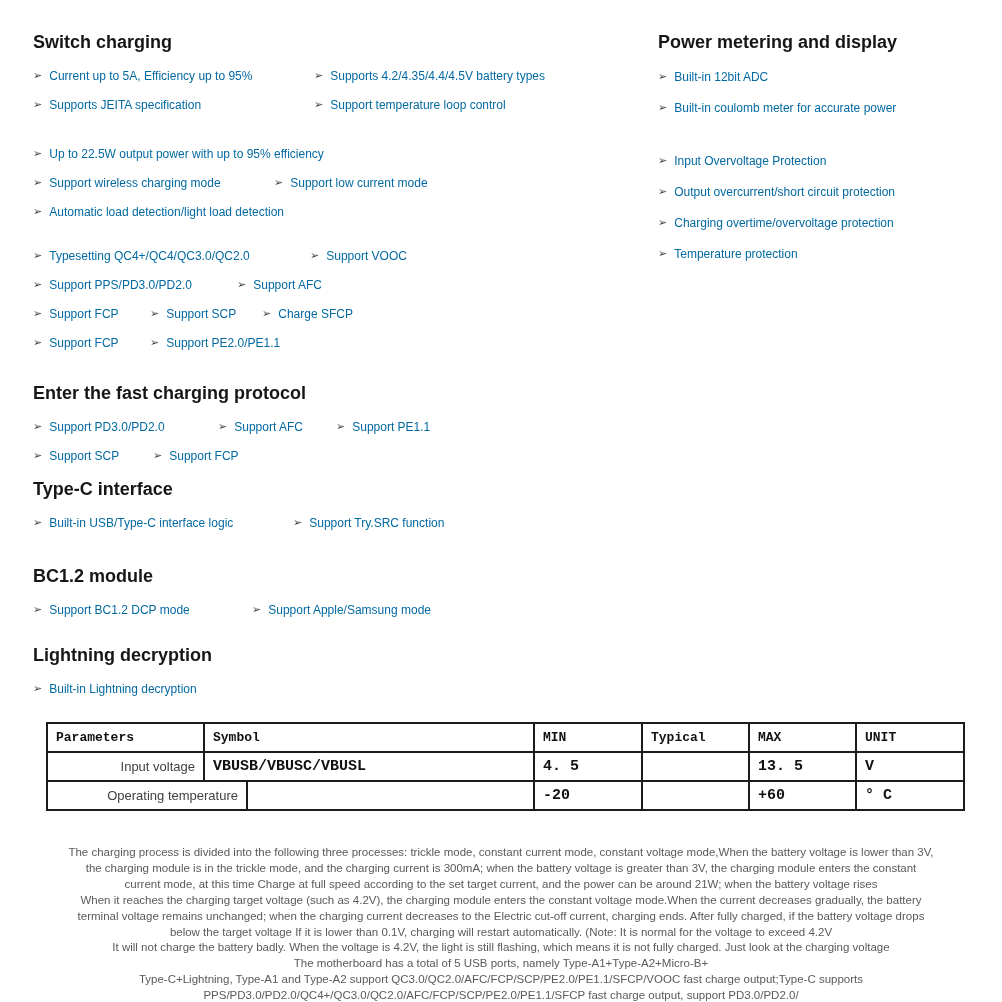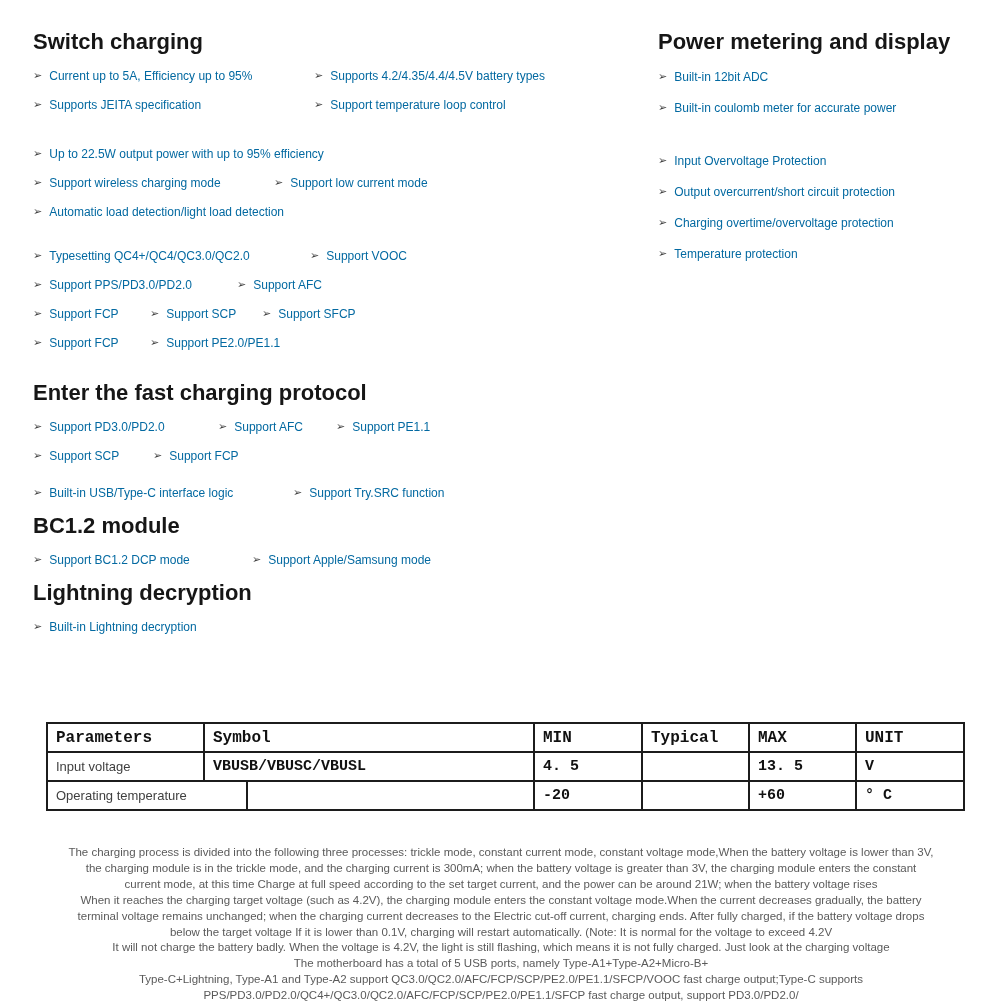--- a/index.html
+++ b/index.html
@@ -10,52 +10,52 @@
   }
   .col{position:absolute;top:31px}
   #col-left{left:33px;width:612px}
   #col-right{left:658px;width:344px}
 
   .spec-section{margin:0}
   #col-left .spec-section:nth-of-type(2){margin-top:20px}
   #col-left .spec-section:nth-of-type(3){margin-top:15px}
   #col-left .spec-section:nth-of-type(4){margin-top:25px}
   #col-left .spec-section:nth-of-type(5){margin-top:8px}
-  #col-left .spec-section:nth-of-type(6){margin-top:8px}
-  #col-left .spec-section:nth-of-type(7){margin-top:8px}
+  #col-left .spec-section:nth-of-type(6){margin-top:28px}
+  #col-left .spec-section:nth-of-type(7){margin-top:20px}
   #col-right .spec-section:nth-of-type(2){margin-top:22px}
 
   .sec-title{
-    font-size:22px;line-height:22px;font-weight:700;color:#161616;
+    font-size:18px;line-height:22px;font-weight:700;color:#161616;
     margin:0 0 8px 0;
   }
   .bullet-row{position:relative;height:29px}
   #col-right .bullet-row{height:31px}
   .bullet-item{
     position:absolute;top:0;bottom:0;display:flex;align-items:center;
     white-space:nowrap;
   }
   .bullet-glyph{font-size:11px;line-height:1;color:#3e3e3e;margin-right:7px}
   .bullet-text{font-size:12px;color:#0369a1}
 
   .table-wrap{position:absolute;left:46px;top:722px}
   table.params{border-collapse:collapse;table-layout:fixed;width:917px}
   .params th,.params td{
     border:2px solid #1c1c1c;padding:0 8px;height:27px;overflow:hidden;
     vertical-align:middle;
   }
   .params th{
-    font-family:"Liberation Mono",monospace;font-size:16px;font-weight:700;
+    font-family:"Liberation Mono",monospace;font-size:13px;font-weight:700;
     color:#111;text-align:left;
   }
   .params td.sym,.params td.val{
     font-family:"Liberation Mono",monospace;font-size:15px;font-weight:700;
     color:#111;text-align:left;
   }
-  .params td.param{font-size:13px;color:#3f3f3f;text-align:left}
+  .params td.param{font-size:13px;color:#3f3f3f;text-align:right}
 
   .footnote{
     position:absolute;left:0;right:0;top:845px;text-align:center;
     font-size:11.5px;line-height:15.9px;color:#5a5a5a;white-space:pre-line;
   }
 </style>
 </head>
 <body>
 
 <div id="col-left" class="col">
@@ -131,21 +131,21 @@
         <span class="bullet-item" style="left: 0px;">
           <span class="bullet-glyph">➢</span>
           <span class="bullet-text">Support FCP</span>
         </span>
         <span class="bullet-item" style="left: 117px;">
           <span class="bullet-glyph">➢</span>
           <span class="bullet-text">Support SCP</span>
         </span>
         <span class="bullet-item" style="left: 229px;">
           <span class="bullet-glyph">➢</span>
-          <span class="bullet-text">Support SFCP</span>
+          <span class="bullet-text">Charge SFCP</span>
         </span>
       </div>
       <div class="bullet-row">
         <span class="bullet-item" style="left: 0px;">
           <span class="bullet-glyph">➢</span>
           <span class="bullet-text">Support FCP</span>
         </span>
         <span class="bullet-item" style="left: 117px;">
           <span class="bullet-glyph">➢</span>
           <span class="bullet-text">Support PE2.0/PE1.1</span>
@@ -173,20 +173,21 @@
           <span class="bullet-glyph">➢</span>
           <span class="bullet-text">Support SCP</span>
         </span>
         <span class="bullet-item" style="left: 120px;">
           <span class="bullet-glyph">➢</span>
           <span class="bullet-text">Support FCP</span>
         </span>
       </div>
     </section>
     <section class="spec-section">
+      <h2 class="sec-title">Type-C interface</h2>
       <div class="bullet-row">
         <span class="bullet-item" style="left: 0px;">
           <span class="bullet-glyph">➢</span>
           <span class="bullet-text">Built-in USB/Type-C interface logic</span>
         </span>
         <span class="bullet-item" style="left: 260px;">
           <span class="bullet-glyph">➢</span>
           <span class="bullet-text">Support Try.SRC function</span>
         </span>
       </div>

